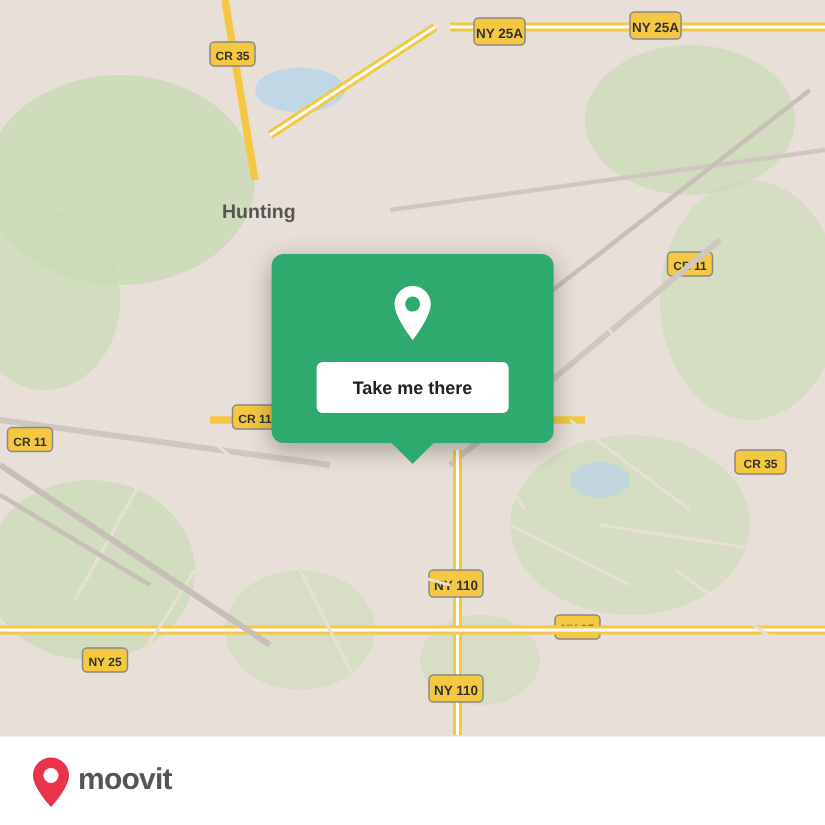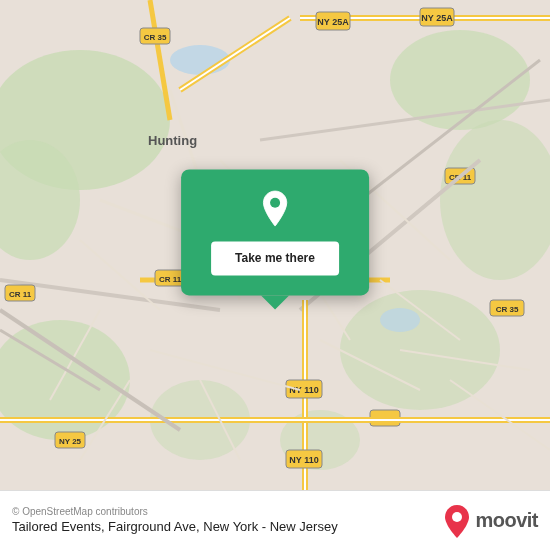--- a/index.html
+++ b/index.html
@@ -220,24 +220,20 @@
 
     <svg id="pin-icon" viewBox="0 0 40 48" xmlns="http://www.w3.org/2000/svg">
       <path d="M20 2C12.268 2 6 8.268 6 16c0 10.5 14 28 14 28s14-17.5 14-28C34 8.268 27.732 2 20 2z" fill="white" stroke="white" stroke-width="1"></path>
       <circle cx="20" cy="16" r="6" fill="#2eaa6e"></circle>
     </svg>
     <button id="take-me-there-btn">Take me there</button>
   </div>
 </div>
 
 <div id="footer">
-  <div id="footer-text-block">
-    <span id="copyright-text">© OpenStreetMap contributors</span>
-    <span id="location-name">Tailored Events, Fairground Ave, New York - New Jersey</span>
-  </div>
   <div id="moovit-logo">
 
     <svg id="moovit-pin" viewBox="0 0 28 34" xmlns="http://www.w3.org/2000/svg">
       <path d="M14 1C7.373 1 2 6.373 2 13c0 8.5 12 21 12 21s12-12.5 12-21C26 6.373 20.627 1 14 1z" fill="#e8334a"></path>
       <circle cx="14" cy="13" r="5" fill="white"></circle>
     </svg>
     <span id="moovit-wordmark">moovit</span>
   </div>
 </div>
 

